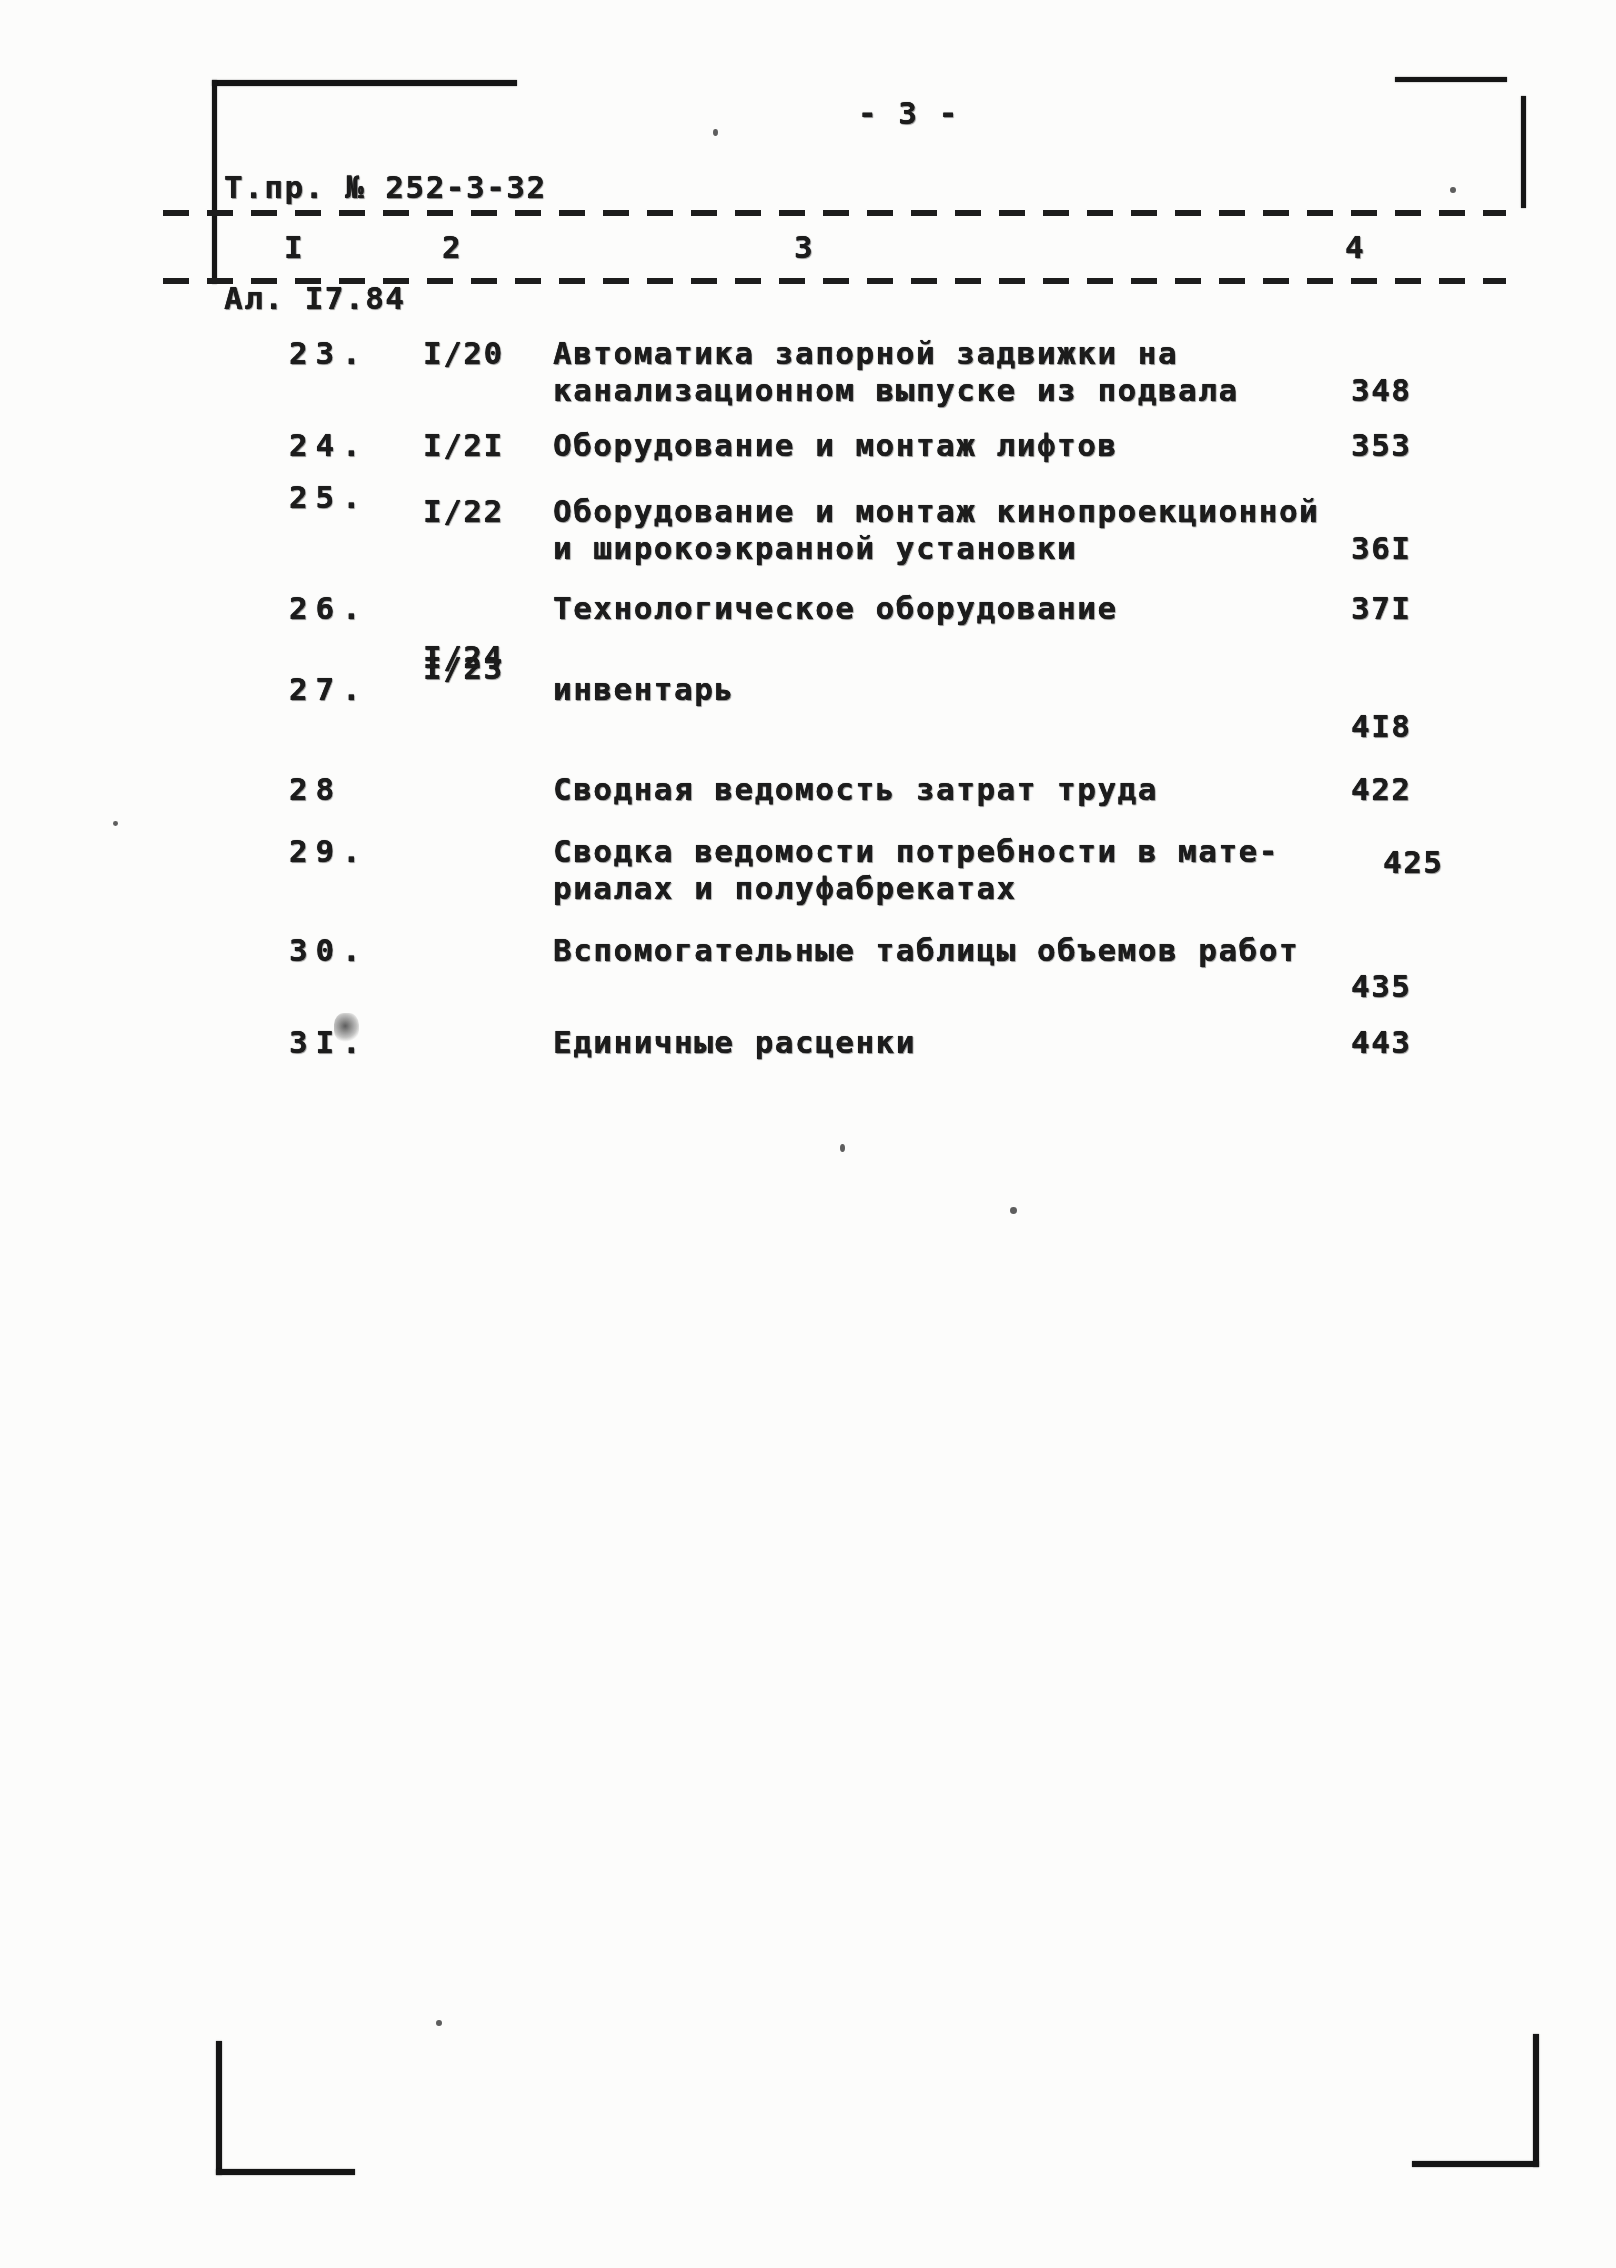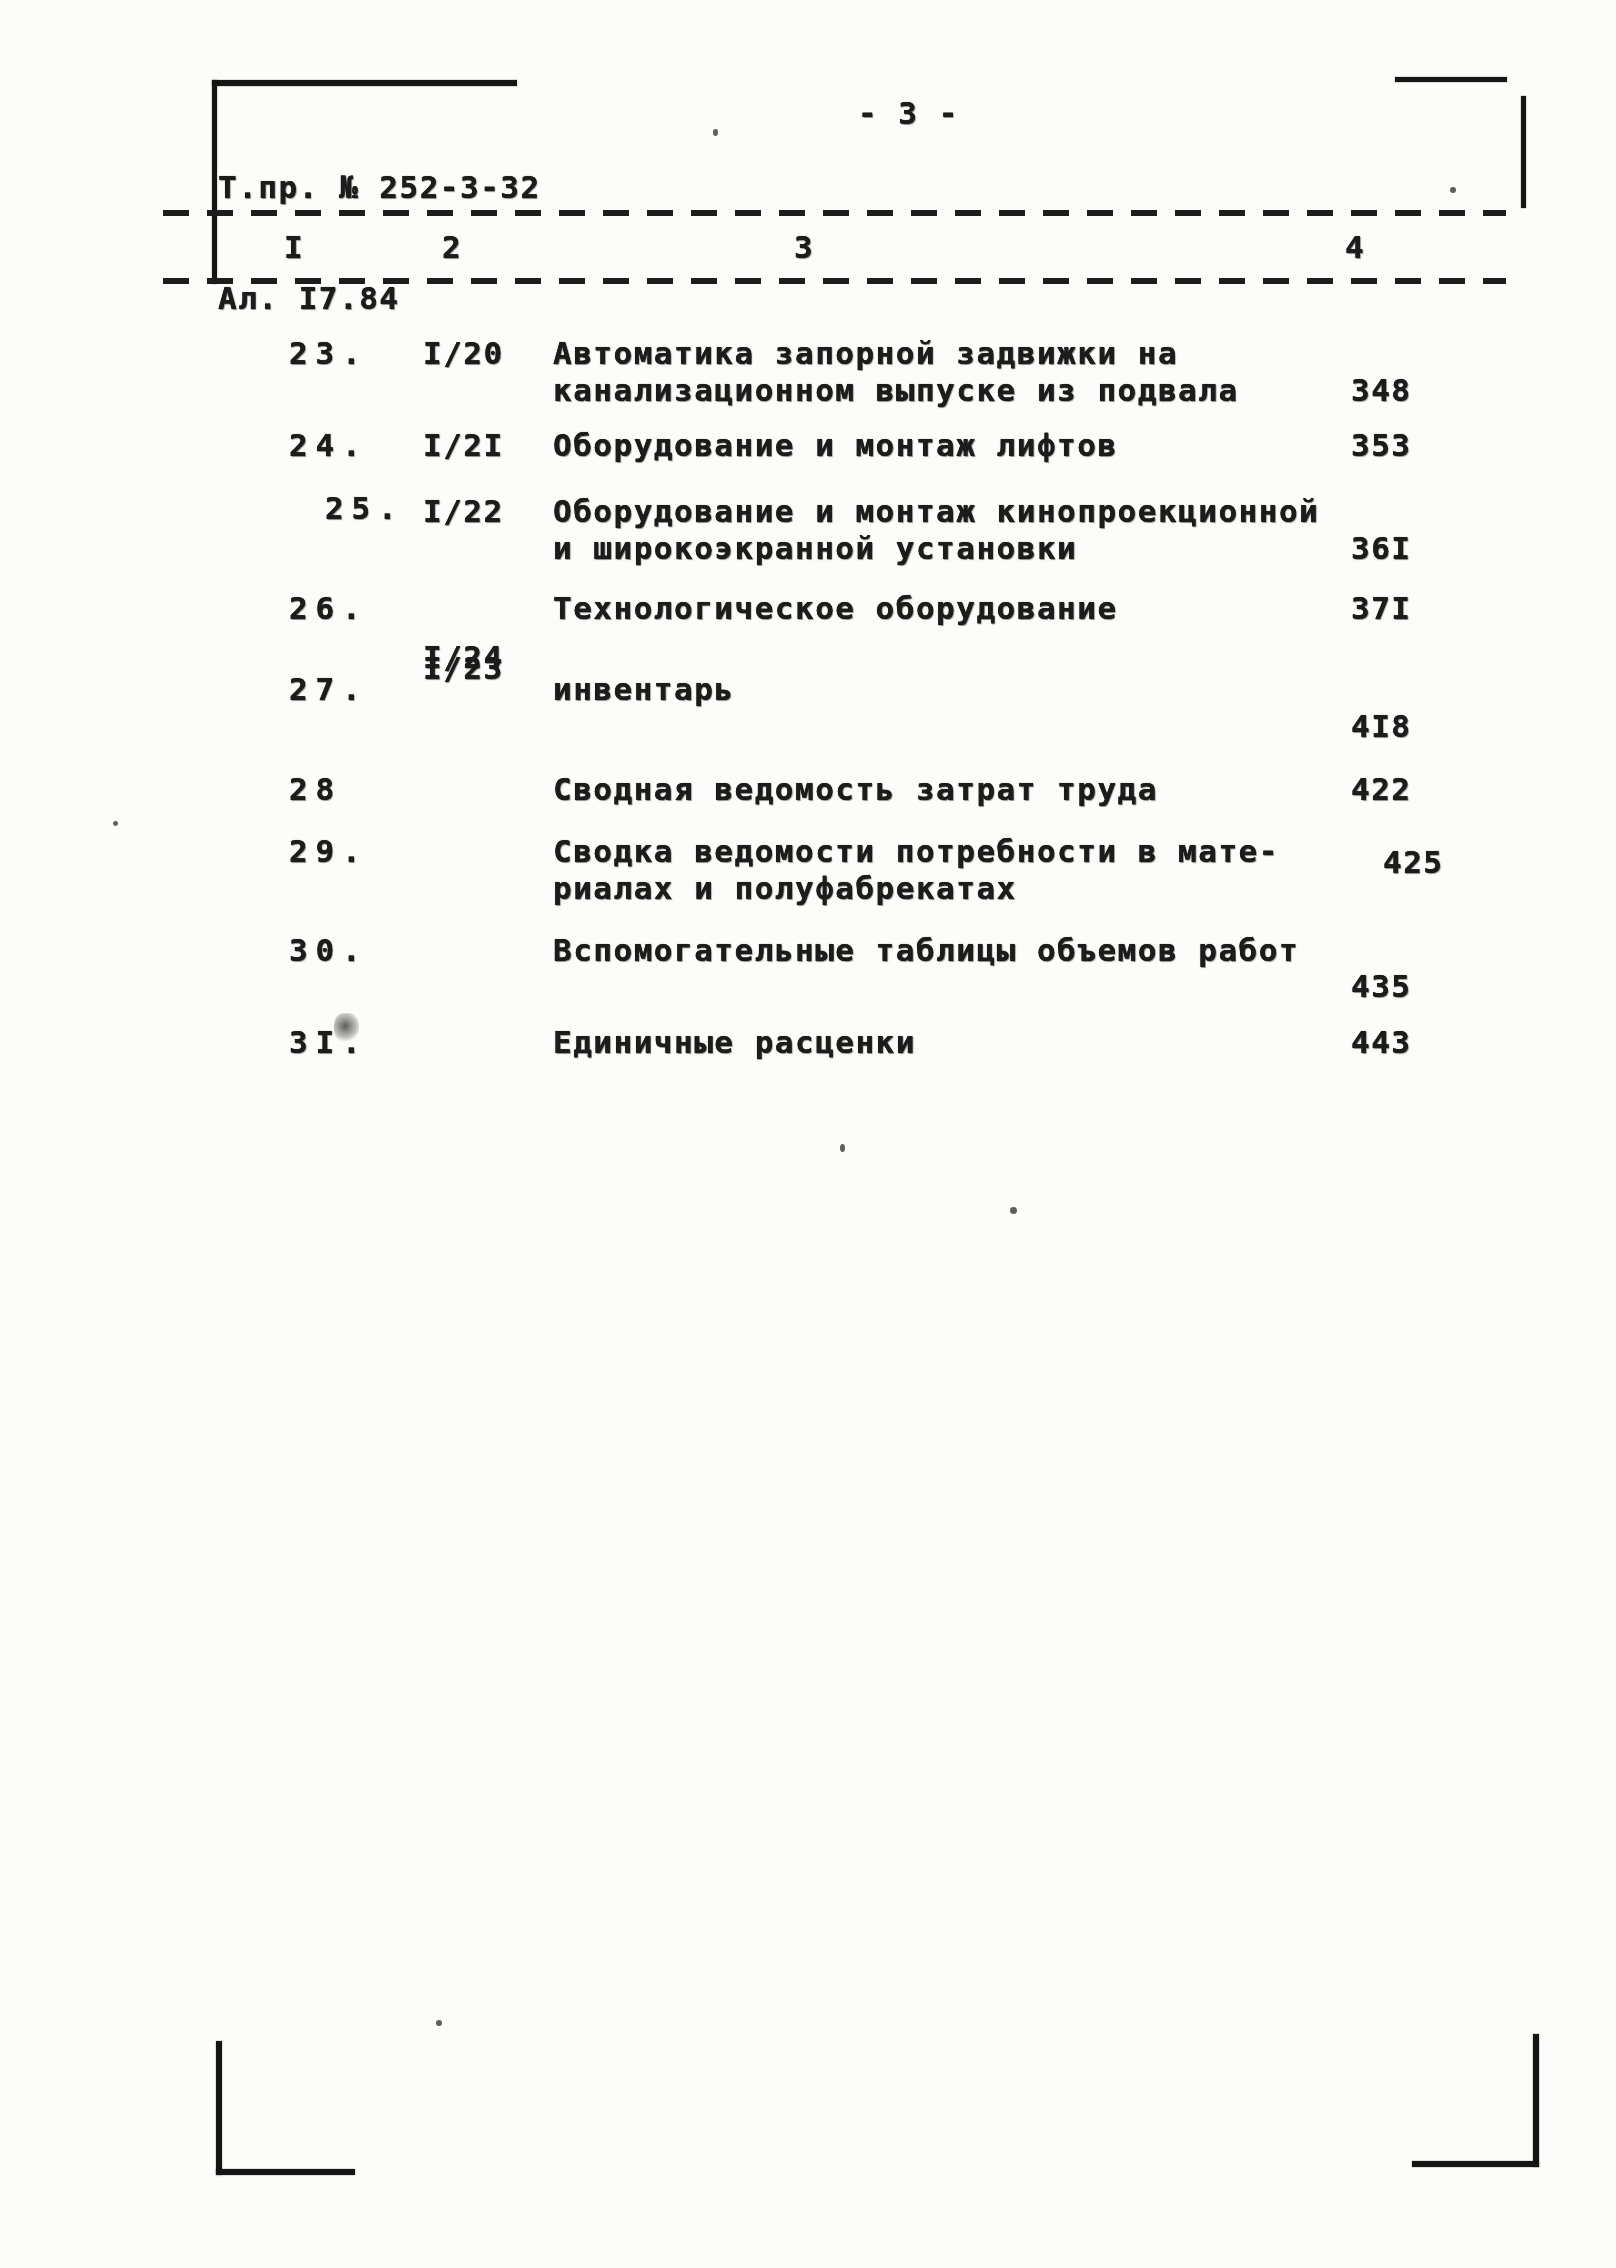--- a/index.html
+++ b/index.html
@@ -25,21 +25,21 @@
   .abs{position:absolute;}
   
   .mark{position:absolute;background:#151515;box-shadow:0 0 1.2px rgba(0,0,0,.8);}
   
   .dashrule{
     position:absolute;left:163px;width:1343px;height:5.8px;
     background:repeating-linear-gradient(90deg,#1d1d1d 0 26px,transparent 26px 44px);
     filter:blur(0.4px);
   }
   
-  .doc-id{left:218px;top:95px;}
+  .doc-id{left:224px;top:95px;}
   .page-num{left:858px;top:95px;}
   
   .collab{position:absolute;top:229px;}
   .col1{left:284px;} .col2{left:442px;} .col3{left:794px;} .col4{left:1345px;}
   
   .row-num{position:absolute;left:289px;letter-spacing:7.8px;}
   .row-code{position:absolute;left:423px;}
   .row-text{position:absolute;left:553px;width:854px;}
   .row-page{position:absolute;left:1351px;width:78px;}
   
@@ -80,21 +80,21 @@
 
   <div id="rows">
       <div class="tw row-num" style="top: 335px;">23.</div>
       <div class="tw row-code" style="top: 335px;">I/20</div>
       <div class="tw row-text" style="top: 335px;"><div>Автоматика запорной задвижки на</div><div>канализационном выпуске из подвала</div></div>
       <div class="tw row-page" style="top: 372px;">348</div>
       <div class="tw row-num" style="top: 427px;">24.</div>
       <div class="tw row-code" style="top: 427px;">I/2I</div>
       <div class="tw row-text" style="top: 427px;"><div>Оборудование и монтаж лифтов</div></div>
       <div class="tw row-page" style="top: 427px;">353</div>
-      <div class="tw row-num" style="top: 490px; margin-left: 36px;">25.</div>
+      <div class="tw row-num" style="top: 479px;">25.</div>
       <div class="tw row-code" style="top: 493px;">I/22</div>
       <div class="tw row-text" style="top: 493px;"><div>Оборудование и монтаж кинопроекционной</div><div>и широкоэкранной установки</div></div>
       <div class="tw row-page" style="top: 530px;">36I</div>
       <div class="tw row-num" style="top: 590px;">26.</div>
       <div class="tw row-code" style="top: 604px; margin-top: 46px;">I/23</div>
       <div class="tw row-text" style="top: 590px;"><div>Технологическое оборудование</div></div>
       <div class="tw row-page" style="top: 590px;">37I</div>
       <div class="tw row-num" style="top: 671px;">27.</div>
       <div class="tw row-code" style="top: 639px;">I/24</div>
       <div class="tw row-text" style="top: 671px;"><div>инвентарь</div></div>

